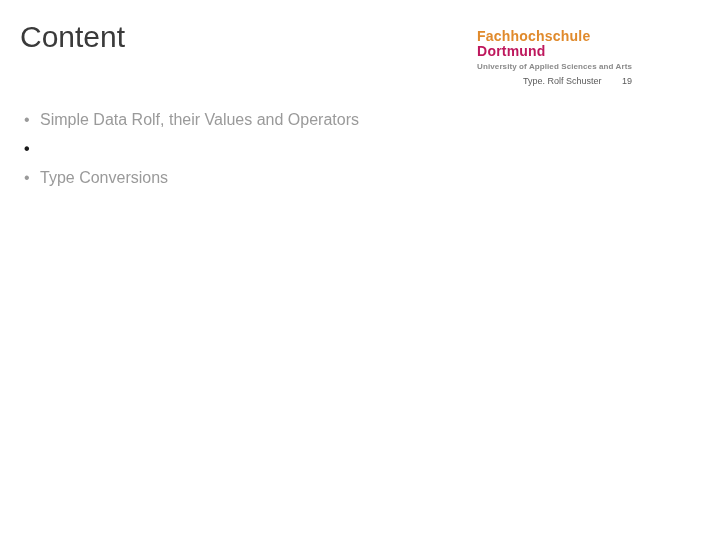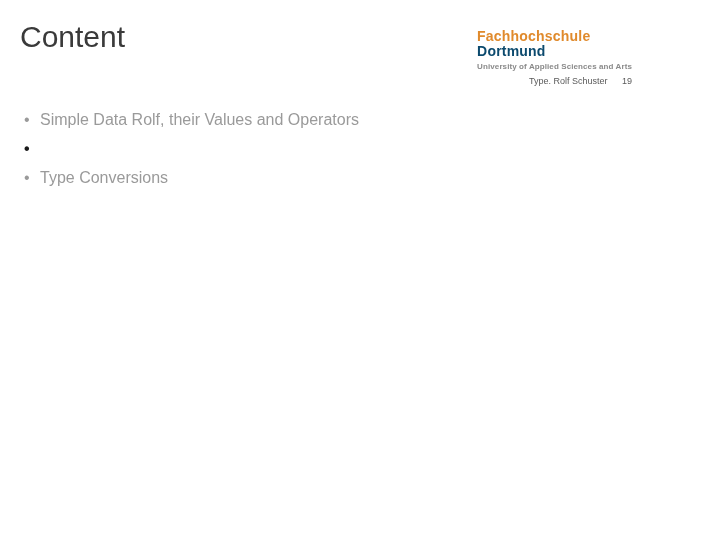--- a/index.html
+++ b/index.html
@@ -35,42 +35,42 @@
     text-align: left;
   }
   .logo-line1 {
     color: #e08a2c;
     font-weight: 700;
     font-size: 14px;
     letter-spacing: 0.2px;
     line-height: 1.1;
   }
   .logo-line2 {
-    color: #0c4a6e;
+    color: #be185d;
     font-weight: 700;
     font-size: 14px;
     letter-spacing: 0.2px;
     line-height: 1.1;
   }
   .logo-sub {
     color: #8a8a8a;
     font-size: 8px;
     margin-top: 2px;
     letter-spacing: 0.1px;
     font-weight: bold;
   }
   .meta {
     position: absolute;
     top: 76px;
     right: 24px;
     font-size: 9px;
     color: #5a5a5a;
   }
   .meta .pagenum {
-    margin-left: 12px;
+    margin-left: 18px;
   }
   ul.content-list {
     position: absolute;
     left: 24px;
     top: 108px;
     margin: 0;
     padding: 0;
     list-style: none;
     font-size: 16px;
     line-height: 1.55;

